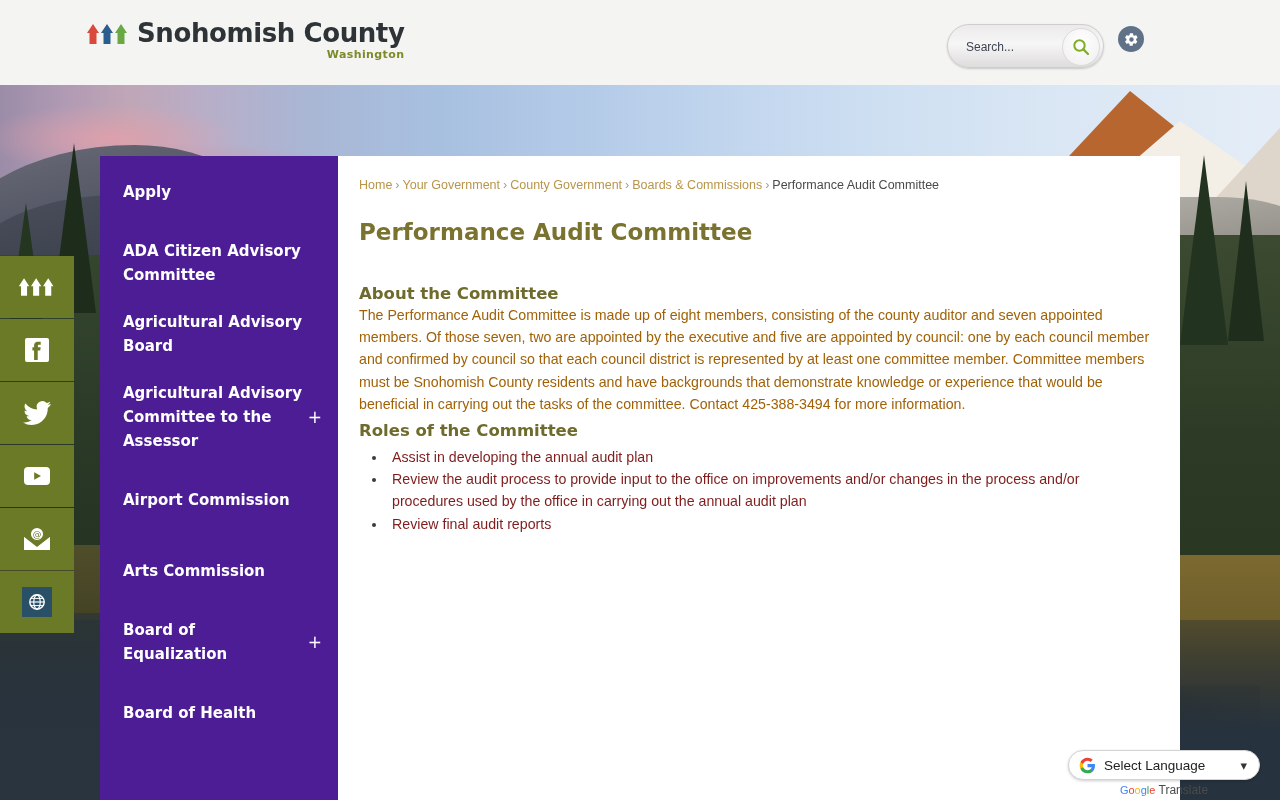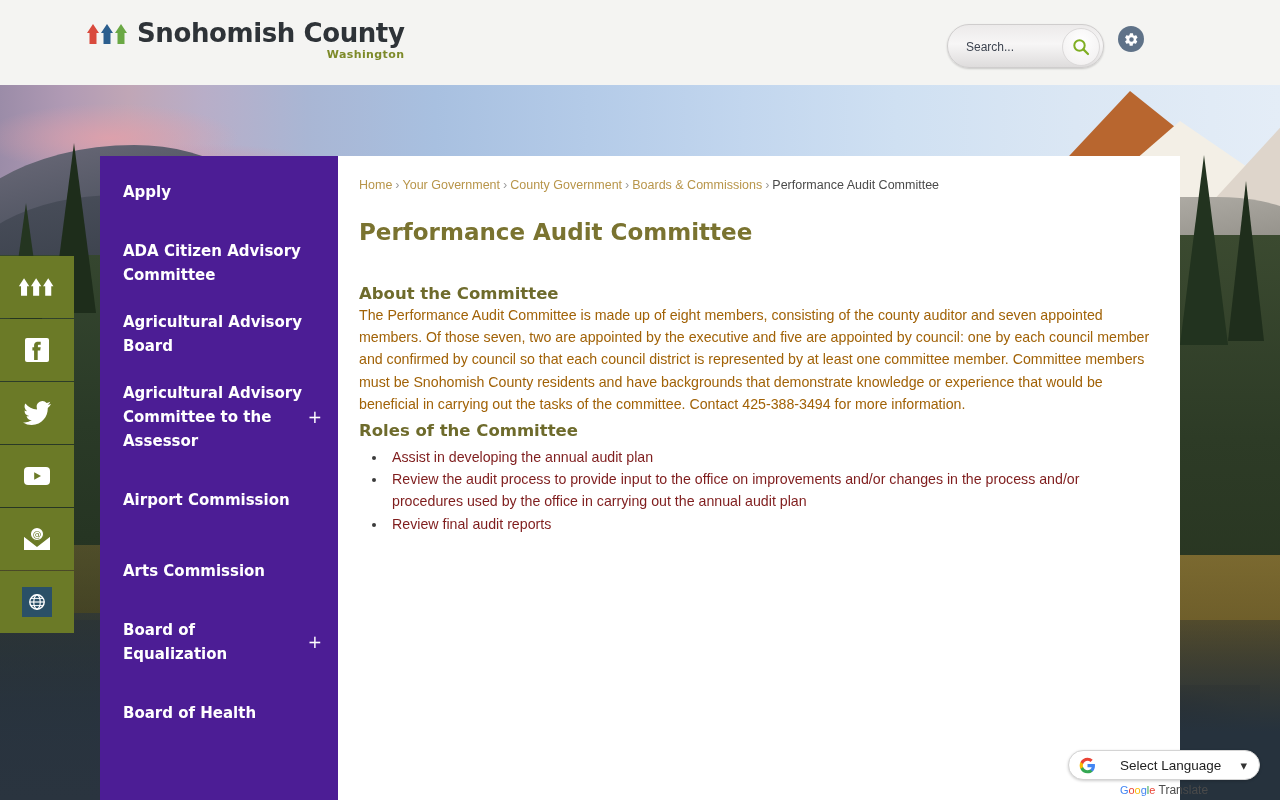--- a/index.html
+++ b/index.html
@@ -297,21 +297,21 @@
     background:#ffffff;
     border:1px solid #d4d4d4;
     border-radius:15px;
     display:flex; align-items:center;
     padding:0 10px;
     box-shadow: 0 1px 3px rgba(0,0,0,.2);
     cursor:pointer;
     position:relative;
   }
   #translate-label {
-    font-size:13.5px; color:#222; margin-left:24px;
+    font-size:13.5px; color:#222; margin-left:8px;
   }
   #translate-chevron {
     position:absolute; right:12px; top:7px;
     font-size:13px; color:#333;
   }
   #translate-credit {
     margin-top:3px; text-align:center; font-size:11px; color:#4a4a4a;
     width:192px;
   }
   .g-b { color:#4285F4; } .g-r { color:#EA4335; } .g-y { color:#FBBC05; } .g-g { color:#34A853; }

